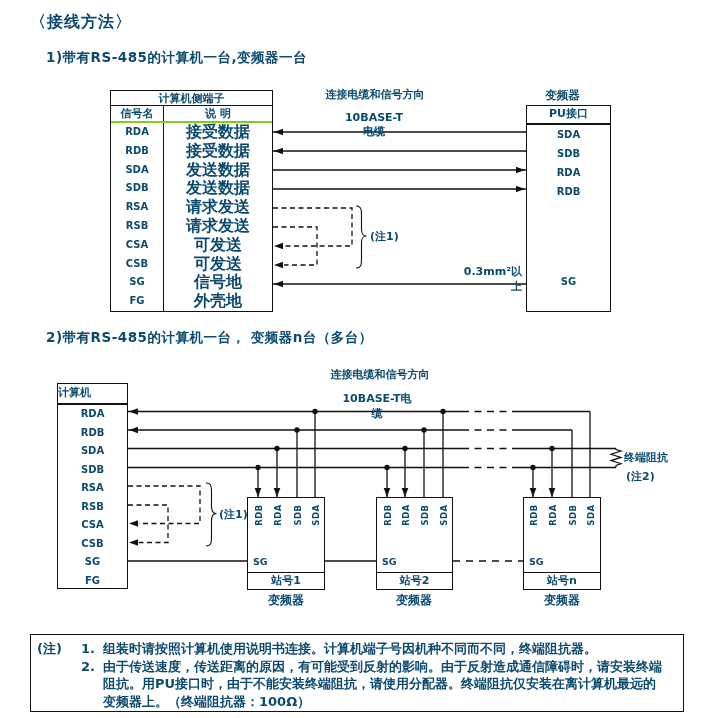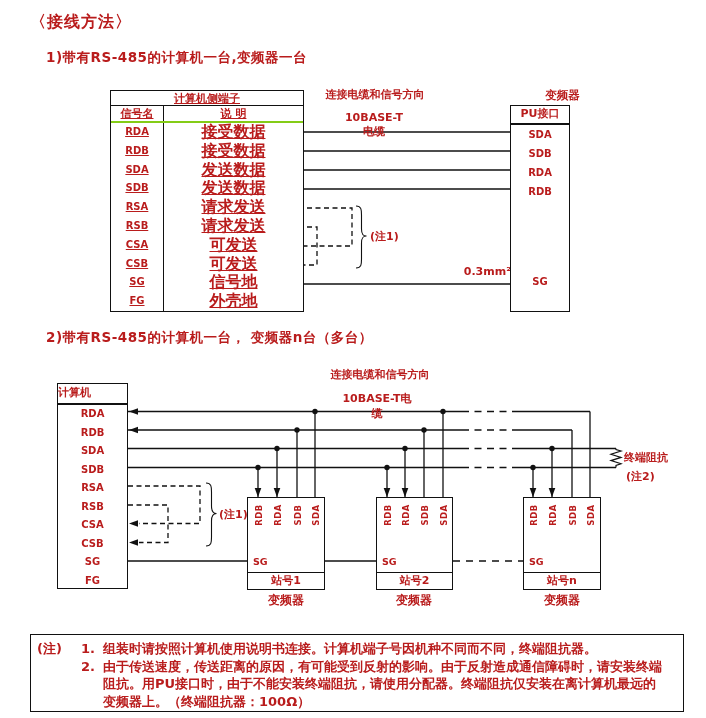--- a/index.html
+++ b/index.html
@@ -1,37 +1,37 @@
 <!DOCTYPE html>
 <html><head>
 <meta charset="utf-8">
 <style>
   html,body{margin:0;padding:0;background:#e8e8e8;}
   .page{
     position:relative;width:706px;height:718px;background:#ffffff;
     font-family:"DejaVu Sans","Liberation Sans",sans-serif;
-    color:#b91c1c;font-weight:bold;overflow:hidden;
+    color:#0c4a6e;font-weight:bold;overflow:hidden;
   }
   .abs{position:absolute;}
   .ctr{text-align:center;}
   .page-title{left:30px;top:12px;font-size:16px;letter-spacing:1px;}
   .sec-heading{left:46px;font-size:13.5px;letter-spacing:0.5px;}
   .small-label{font-size:11px;}
   
-  .s1table{left:110px;top:90px;width:194px;height:222px;border:1.4px solid #111;box-sizing:border-box;background:#fff;text-decoration:underline;}
+  .s1table{left:110px;top:90px;width:163px;height:222px;border:1.4px solid #111;box-sizing:border-box;background:#fff;}
   .s1table .trow{display:flex;box-sizing:border-box;}
   .s1table .t-title{height:15px;line-height:15px;border-bottom:1px solid #111;font-size:11px;}
   .s1table .t-sub{height:17px;line-height:16px;border-bottom:2px solid #84cc16;font-size:11px;}
   .s1table .c1{width:53px;border-right:1px solid #111;box-sizing:border-box;text-align:center;}
   .s1table .c2{flex:1;text-align:center;}
   .s1table .drow{height:18.8px;line-height:18.8px;display:flex;}
   .s1table .sig{font-size:10px;}
   .s1table .des{font-size:16px;}
   
-  .s1inv{left:510px;top:105px;width:60px;height:207px;border:1.4px solid #111;box-sizing:border-box;background:#fff;}
+  .s1inv{left:526px;top:105px;width:85px;height:207px;border:1.4px solid #111;box-sizing:border-box;background:#fff;}
   .s1inv .hdr{height:17px;line-height:16px;border-bottom:2px solid #111;font-size:11px;text-align:center;}
   .s1inv .prow{height:19px;line-height:19px;text-align:center;font-size:10px;}
   .s1inv .sg{position:absolute;left:0;top:170px;width:100%;text-align:center;font-size:10px;}
   
   .s2comp{left:57px;top:383px;width:71px;height:206px;border:1.4px solid #111;box-sizing:border-box;background:#fff;}
   .s2comp .hdr{height:19px;line-height:18px;border-bottom:2px solid #111;font-size:11px;text-align:left;}
   .s2comp .prow{height:18.55px;line-height:18.55px;text-align:center;font-size:10px;}
   
   .inv{position:absolute;top:497px;height:93px;border:1.4px solid #111;box-sizing:border-box;background:#fff;}
   .inv .term{position:absolute;top:11px;width:30px;height:12px;line-height:12px;

